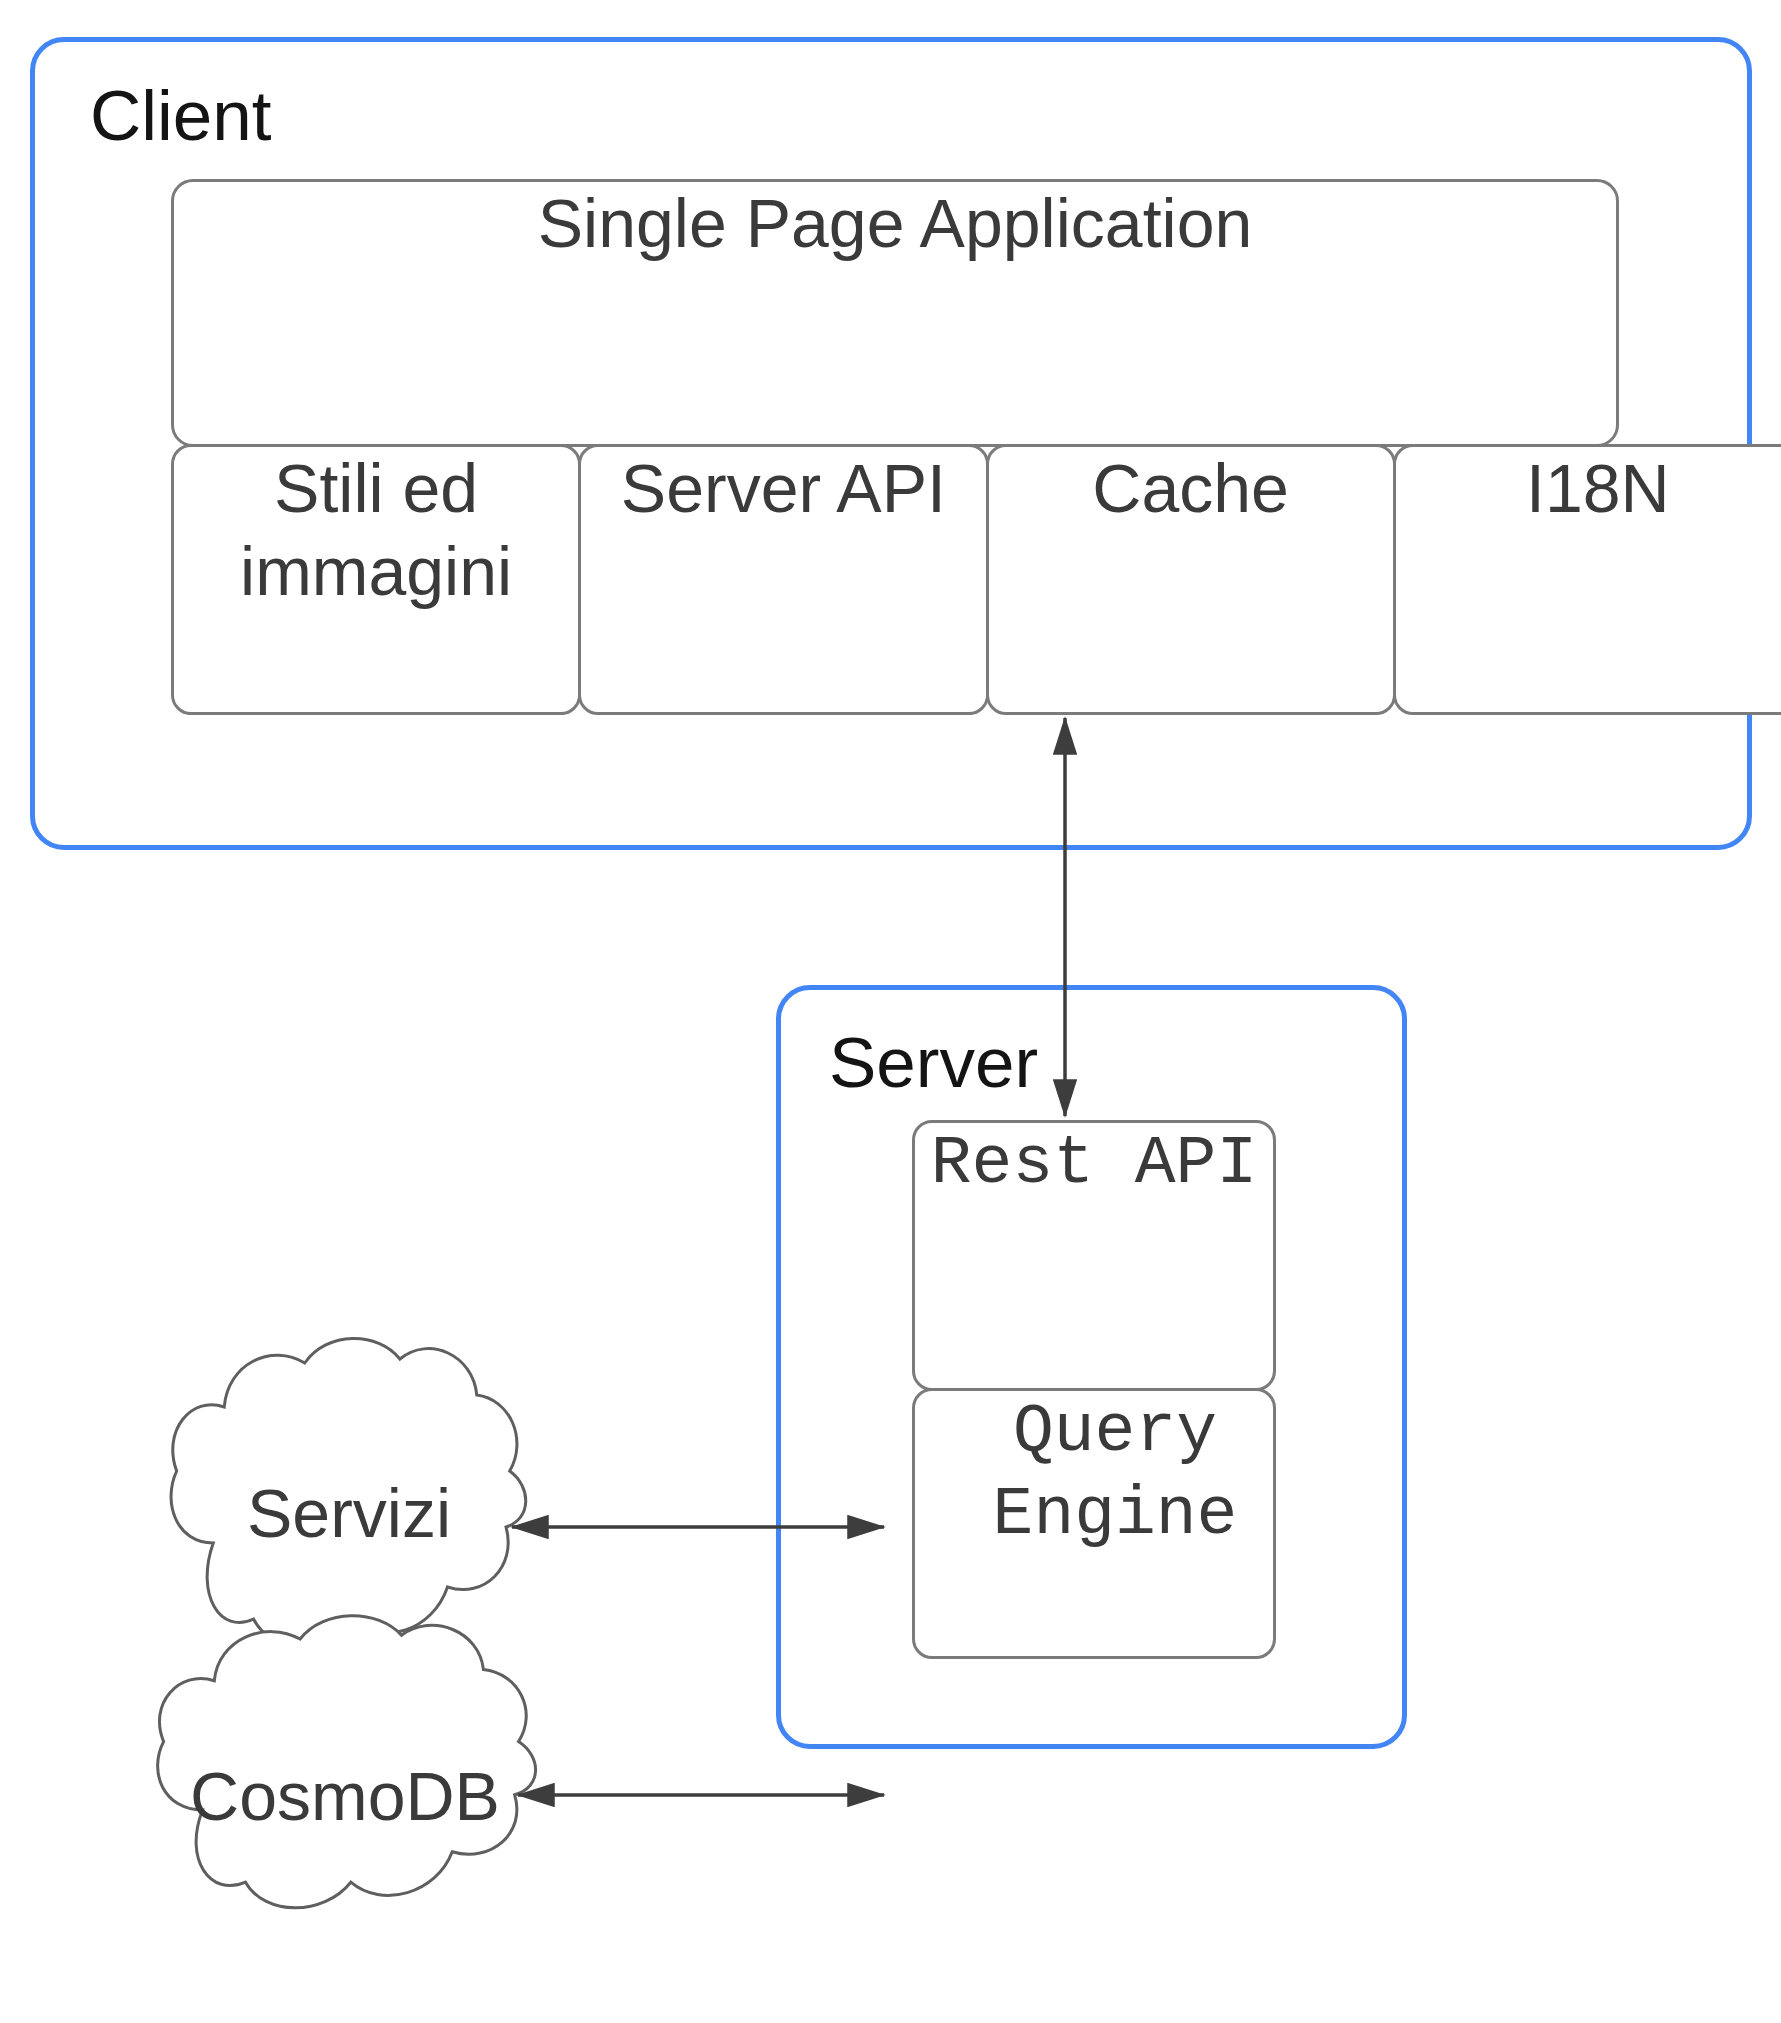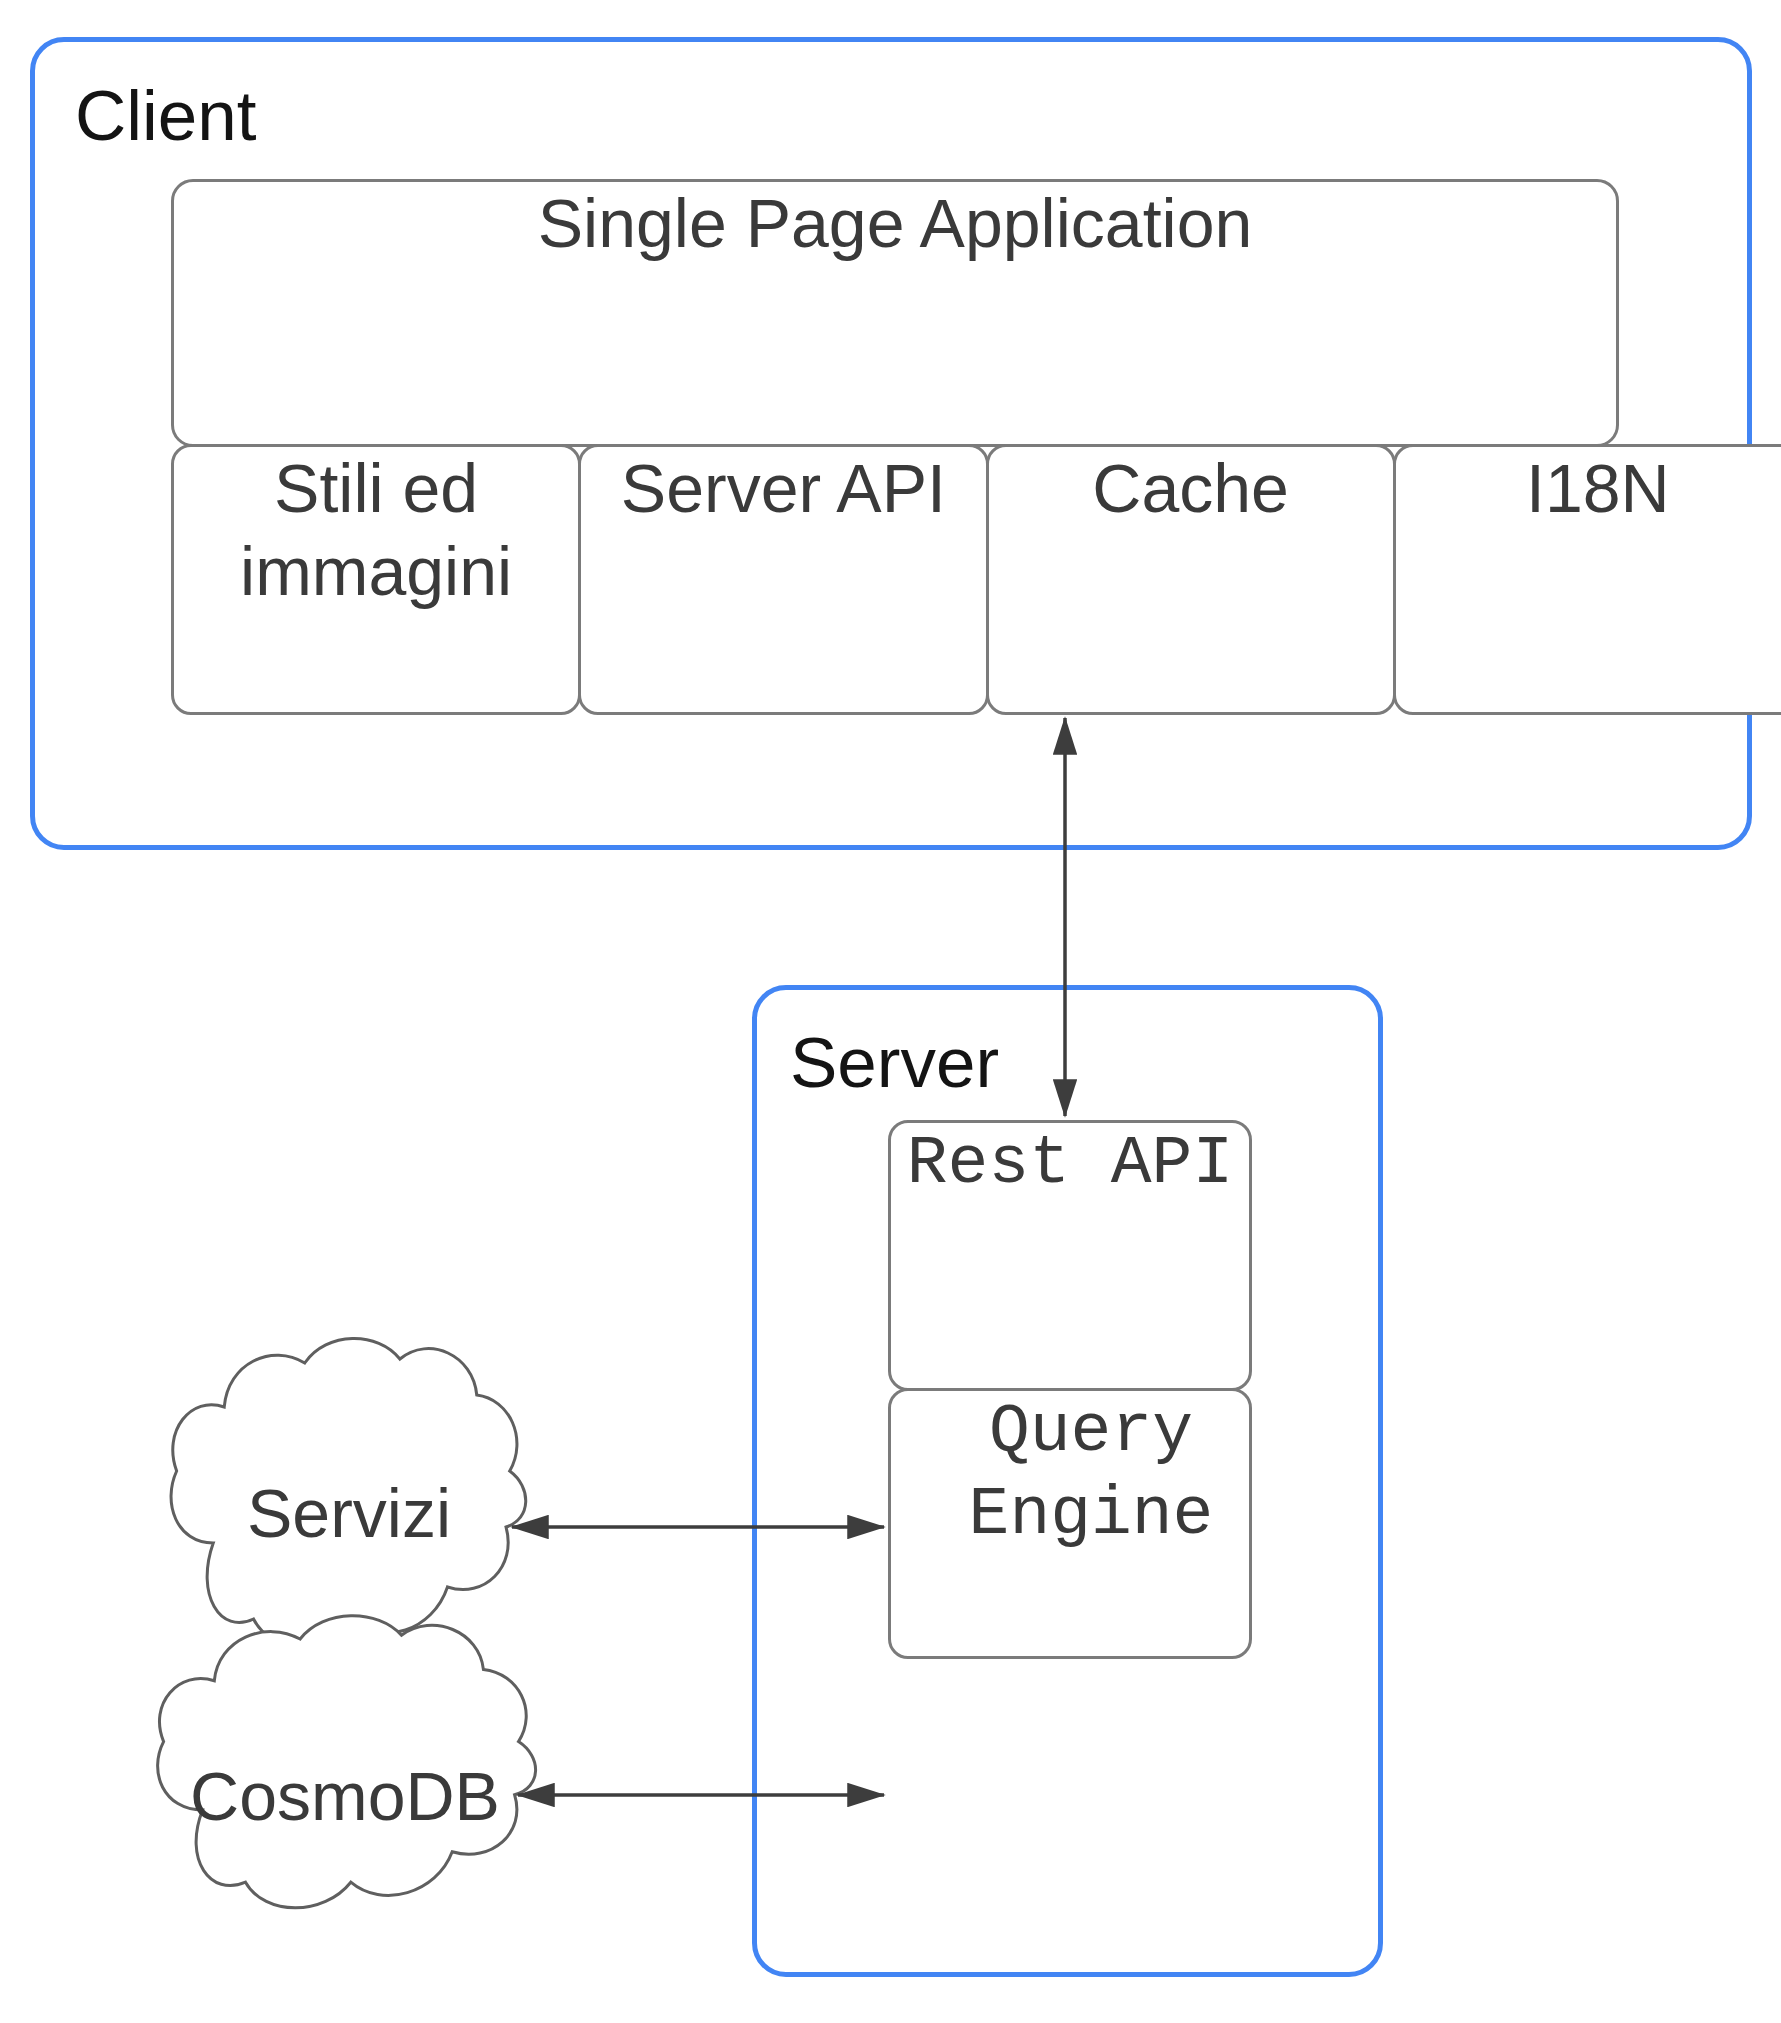--- a/index.html
+++ b/index.html
@@ -28,20 +28,21 @@
     border: 5px solid var(--accent-blue);
     border-radius: 34px;
     background: var(--bg);
   }
   .group-label {
     position: absolute;
     font-size: 71px;
     line-height: 1.0;
     color: var(--label-color);
     white-space: nowrap;
+    margin-left: 15px;
   }
   .node {
     position: absolute;
     border: 3px solid var(--box-border);
     border-radius: 20px;
     background: var(--bg);
     display: flex;
     justify-content: center;
     text-align: center;
     color: var(--text-color);
@@ -110,21 +111,21 @@
       </div>
       <div class="node">
         <span>Cache</span>
       </div>
       <div class="node">
         <span>I18N</span>
       </div>
     </div>
   </div>
 
-  <div class="group" style="left:752px; top:985px; width:631px; height:992px;">
+  <div class="group" style="left:776px; top:985px; width:631px; height:764px;">
     <div class="group-label" style="left:33px; top:37px;">Server</div>
     <div class="server-stack" style="left:131px; top:130px;">
       <div class="node">
         <span>Rest API</span>
       </div>
       <div class="node">
         <span>Query Engine</span>
       </div>
     </div>
   </div>

